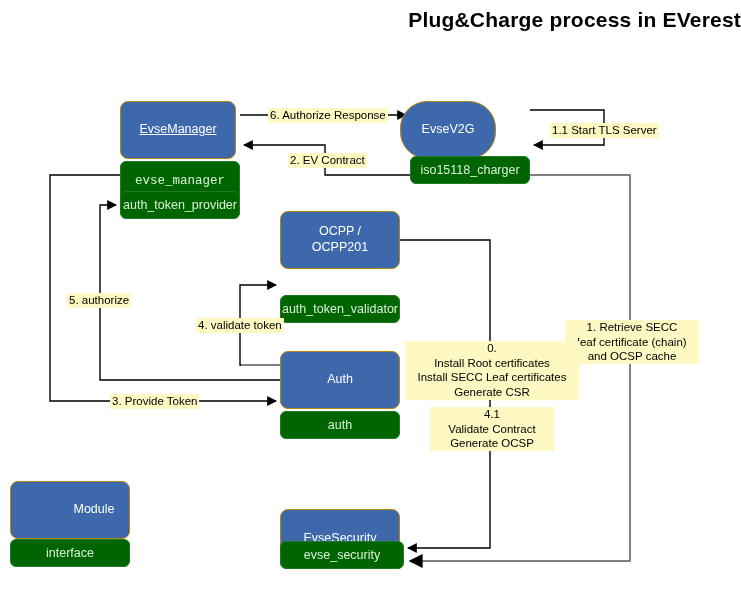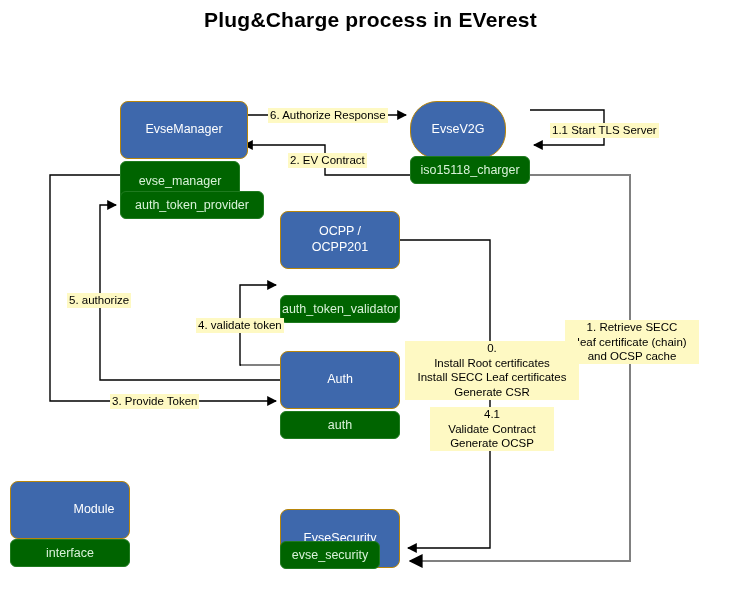--- a/index.html
+++ b/index.html
@@ -18,21 +18,21 @@
     position: absolute;
     left: 0; top: 0;
     width: 741px;
     height: 601px;
   }
   .page-title {
     position: absolute;
     left: 0;
     top: 8px;
     width: 741px;
-    text-align: center;
+    text-align: right;
     font-size: 21px;
     font-weight: bold;
     color: #000000;
     letter-spacing: 0.2px;
   }
   .module-box {
     position: absolute;
     background: #3e68ac;
     border: 1px solid #b8860b;
     border-radius: 8px;
@@ -101,31 +101,31 @@
   <path d="M 400 240 L 490 240 L 490 548 L 408 548" stroke="#000000" stroke-width="1.4" fill="none" marker-end="url(#arrowBlack)"></path>
 
   <path d="M 280 365 L 240 365" stroke="#808080" stroke-width="2.2" fill="none"></path>
   <path d="M 241 365 L 240 365 L 240 285 L 276 285" stroke="#000000" stroke-width="1.4" fill="none" marker-end="url(#arrowBlack)"></path>
 
   <path d="M 280 380 L 100 380 L 100 205 L 116 205" stroke="#000000" stroke-width="1.4" fill="none" marker-end="url(#arrowBlack)"></path>
 
   <path d="M 120 175 L 50 175 L 50 401 L 276 401" stroke="#000000" stroke-width="1.4" fill="none" marker-end="url(#arrowBlack)"></path>
 </svg>
 
-<div class="module-box" style="left:120px; top:101px; width:128px; height:58px;">
+<div class="module-box" style="left:120px; top:101px; width:116px; height:58px;text-decoration:underline;">
   <span>EvseManager</span>
 </div>
-<div class="iface-box" style="left:120px; top:161px; width:120px; height:40px;">
+<div class="iface-box" style="left:120px; top:161px; width:120px; height:40px;font-family:Liberation Mono, monospace;">
   <span>evse_manager</span>
 </div>
-<div class="iface-box" style="left:120px; top:191px; width:144px; height:28px;">
+<div class="iface-box" style="left:120px; top:191px; width:120px; height:28px;">
   <span>auth_token_provider</span>
 </div>
 
-<div class="module-box" style="left:410px; top:101px; width:96px; height:58px;border-radius:27px;">
+<div class="module-box" style="left:400px; top:101px; width:96px; height:58px;border-radius:27px;">
   <span>EvseV2G</span>
 </div>
 <div class="iface-box" style="left:410px; top:156px; width:120px; height:28px;">
   <span>iso15118_charger</span>
 </div>
 
 <div class="module-box" style="left:280px; top:211px; width:120px; height:58px; white-space:pre-line;">
   <span style="white-space:pre-line;">OCPP /
 OCPP201</span>
 </div>
@@ -136,21 +136,21 @@
 <div class="module-box" style="left:280px; top:351px; width:120px; height:58px;">
   <span>Auth</span>
 </div>
 <div class="iface-box" style="left:280px; top:411px; width:120px; height:28px;">
   <span>auth</span>
 </div>
 
 <div class="module-box" style="left:280px; top:481px; width:120px; height:59px;margin-top:28px;">
   <span>EvseSecurity</span>
 </div>
-<div class="iface-box" style="left:280px; top:541px; width:100px; height:28px;">
+<div class="iface-box" style="left:280px; top:541px; width:124px; height:28px;">
   <span>evse_security</span>
 </div>
 
 <div class="module-box" style="left:10px; top:481px; width:120px; height:58px;padding-left:48px;">
   <span>Module</span>
 </div>
 <div class="iface-box" style="left:10px; top:539px; width:120px; height:28px;">
   <span>interface</span>
 </div>
 

